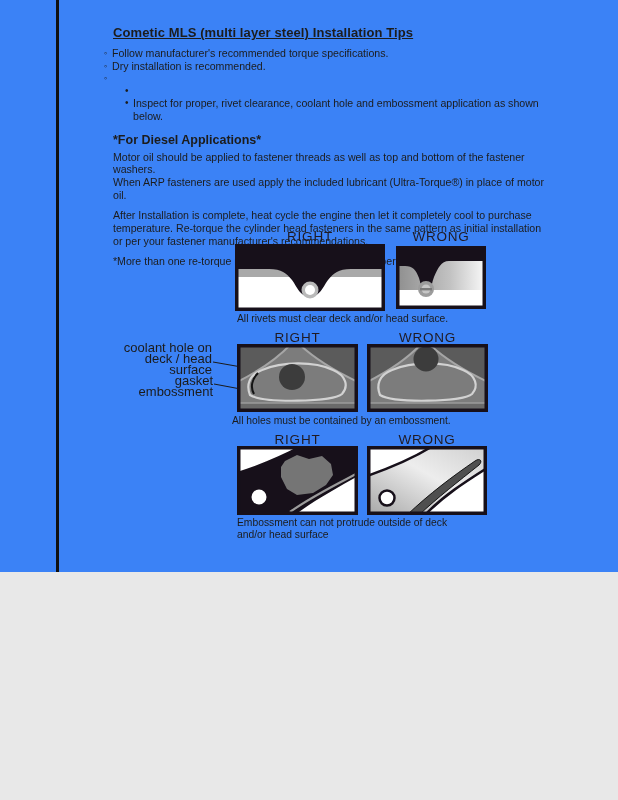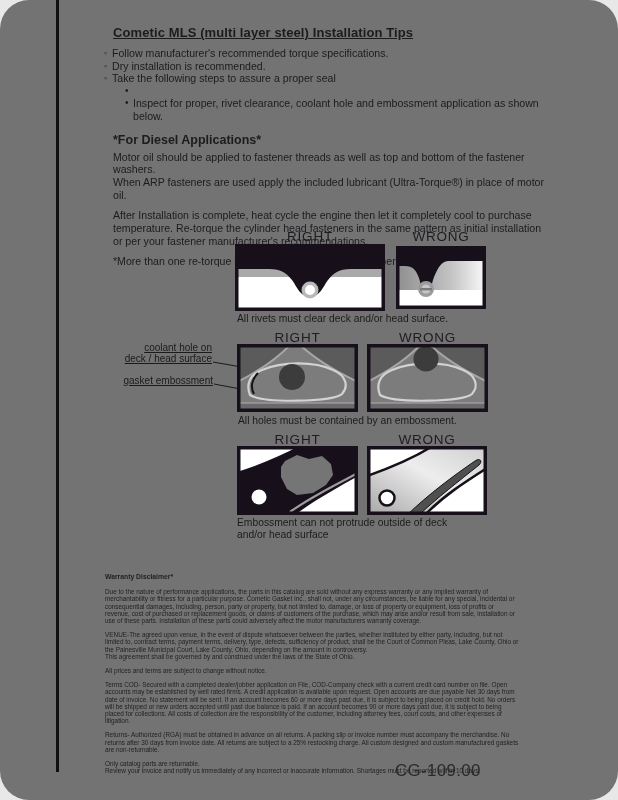--- a/index.html
+++ b/index.html
@@ -1,34 +1,34 @@
 <!DOCTYPE html>
 <html><head>
 <meta charset="utf-8">
 <style>
   html,body{margin:0;padding:0;background:#e8e8e8;}
-  .page{position:relative;width:618px;height:800px;background:#737373;overflow:hidden;
-        font-family:"Liberation Sans", sans-serif;color:#1c1c1c;border-radius:29px;}
+  .page{position:relative;width:618px;height:572px;background:#3b82f6;overflow:hidden;
+        font-family:"Liberation Sans", sans-serif;color:#1c1c1c;}
   .spine{position:absolute;left:56px;top:0;width:2.5px;height:772px;background:#101010;}
 
   
   .content-top{position:absolute;left:104px;top:25px;width:448px;}
   .title{font-size:13px;font-weight:bold;text-decoration:underline;margin:0 0 7px 9px;letter-spacing:.1px;}
   .brow{display:flex;font-size:10.6px;line-height:12.6px;}
   .brow .m{flex:0 0 8px;font-size:9px;line-height:12.6px;}
   .brow.sub{margin-left:21px;}
   .brow.sub .m{font-size:10px;}
   .diesel{margin-left:9px;}
   .diesel h2{font-size:12.5px;font-weight:bold;margin:10px 0 4px 0;}
   .diesel p{font-size:10.6px;line-height:12.9px;margin:0 0 7px 0;white-space:pre-line;}
 
   
   .hdr{position:absolute;font-size:13.5px;letter-spacing:.8px;color:#201a22;text-align:center;}
   .cap{position:absolute;font-size:10.3px;color:#1b1b1b;white-space:pre-line;line-height:11.5px;}
-  .lbl{position:absolute;font-size:10px;line-height:10.8px;text-align:right;white-space:pre-line;color:#1b1b1b;text-decoration:underline;}
+  .lbl{position:absolute;font-size:13px;line-height:10.8px;text-align:right;white-space:pre-line;color:#1b1b1b;}
   svg.panel{position:absolute;display:block;}
   .leader{position:absolute;left:205px;top:358px;}
 
   
   .disclaimer{position:absolute;left:105px;top:573px;width:414px;font-size:6.4px;line-height:7.2px;color:#222;}
   .disclaimer h3{font-size:6.8px;font-weight:bold;margin:0 0 8px 0;}
   .disclaimer p{margin:0 0 7px 0;white-space:pre-line;}
 
   .pagecode{position:absolute;left:395px;top:761px;font-size:17px;letter-spacing:.3px;color:#2a2a2a;}
 </style>
@@ -44,21 +44,20 @@
     <div class="brow">
       <span class="m">◦</span>
       <span>Follow manufacturer's recommended torque specifications.</span>
     </div>
     <div class="brow">
       <span class="m">◦</span>
       <span>Dry installation is recommended.</span>
     </div>
     <div class="brow">
       <span class="m">◦</span>
-      <span>Take the following steps to assure a proper seal</span>
     </div>
     <div class="brow sub">
       <span class="m">•</span>
     </div>
     <div class="brow sub">
       <span class="m">•</span>
       <span>Inspect for proper, rivet clearance, coolant hole and embossment application as shown below.</span>
     </div>
 
     <div class="diesel">
@@ -136,21 +135,21 @@
     <path d="M54,0 C40,15 20,28 0,38" stroke="#a6a6a6" stroke-width="2" fill="none"></path>
     <path d="M121,0 H62 C78,15 100,28 121,38 Z" fill="#5b5b5b"></path>
     <path d="M62,0 C78,15 100,28 121,38" stroke="#a6a6a6" stroke-width="2" fill="none"></path>
     <rect x="0" y="59" width="121" height="9" fill="#6a6a6a"></rect>
     <line x1="0" y1="59" x2="121" y2="59" stroke="#9b9b9b" stroke-width="1.5"></line>
     <path d="M13,51 C9,41 12,31 25,26 C45,17.5 77,17 96,26 C109,31.5 112,42 105,50 C96,58 27,59.5 13,51 Z" fill="none" stroke="#d2d2d2" stroke-width="2.2" stroke-linejoin="round"></path>
     <circle cx="59" cy="15" r="12.5" fill="#3c3c3c"></circle>
     <rect x="1.75" y="1.75" width="117.5" height="64.5" fill="none" stroke="#17101a" stroke-width="3.5"></rect>
   </svg>
 
-  <div class="cap" style="left:238px;top:415px;">All holes must be contained by an embossment.</div>
+  <div class="cap" style="left:232px;top:415px;">All holes must be contained by an embossment.</div>
 
   <div class="hdr" style="left:237px;top:432px;width:121px;">RIGHT</div>
   <div class="hdr" style="left:367px;top:432px;width:120px;">WRONG</div>
 
   <svg class="panel" style="left:237px;top:446px;" width="121" height="69" viewBox="0 0 121 69">
     <rect x="0" y="0" width="121" height="69" fill="#ffffff"></rect>
     <path d="M0,26 C25,18 45,9 62,0 H121 V30 C100,42 76,55 58,69 H0 Z" fill="#17101a"></path>
     <path d="M53,66 C72,52 96,40 119,28" stroke="#9c9c9c" stroke-width="2.2" fill="none"></path>
     <polygon points="48,15 60,9 72,13 85,10 94,18 96,29 89,39 76,47 60,49 50,43 44,31 44,21" fill="#757575"></polygon>
     <circle cx="22" cy="51" r="7.5" fill="#ffffff"></circle>

